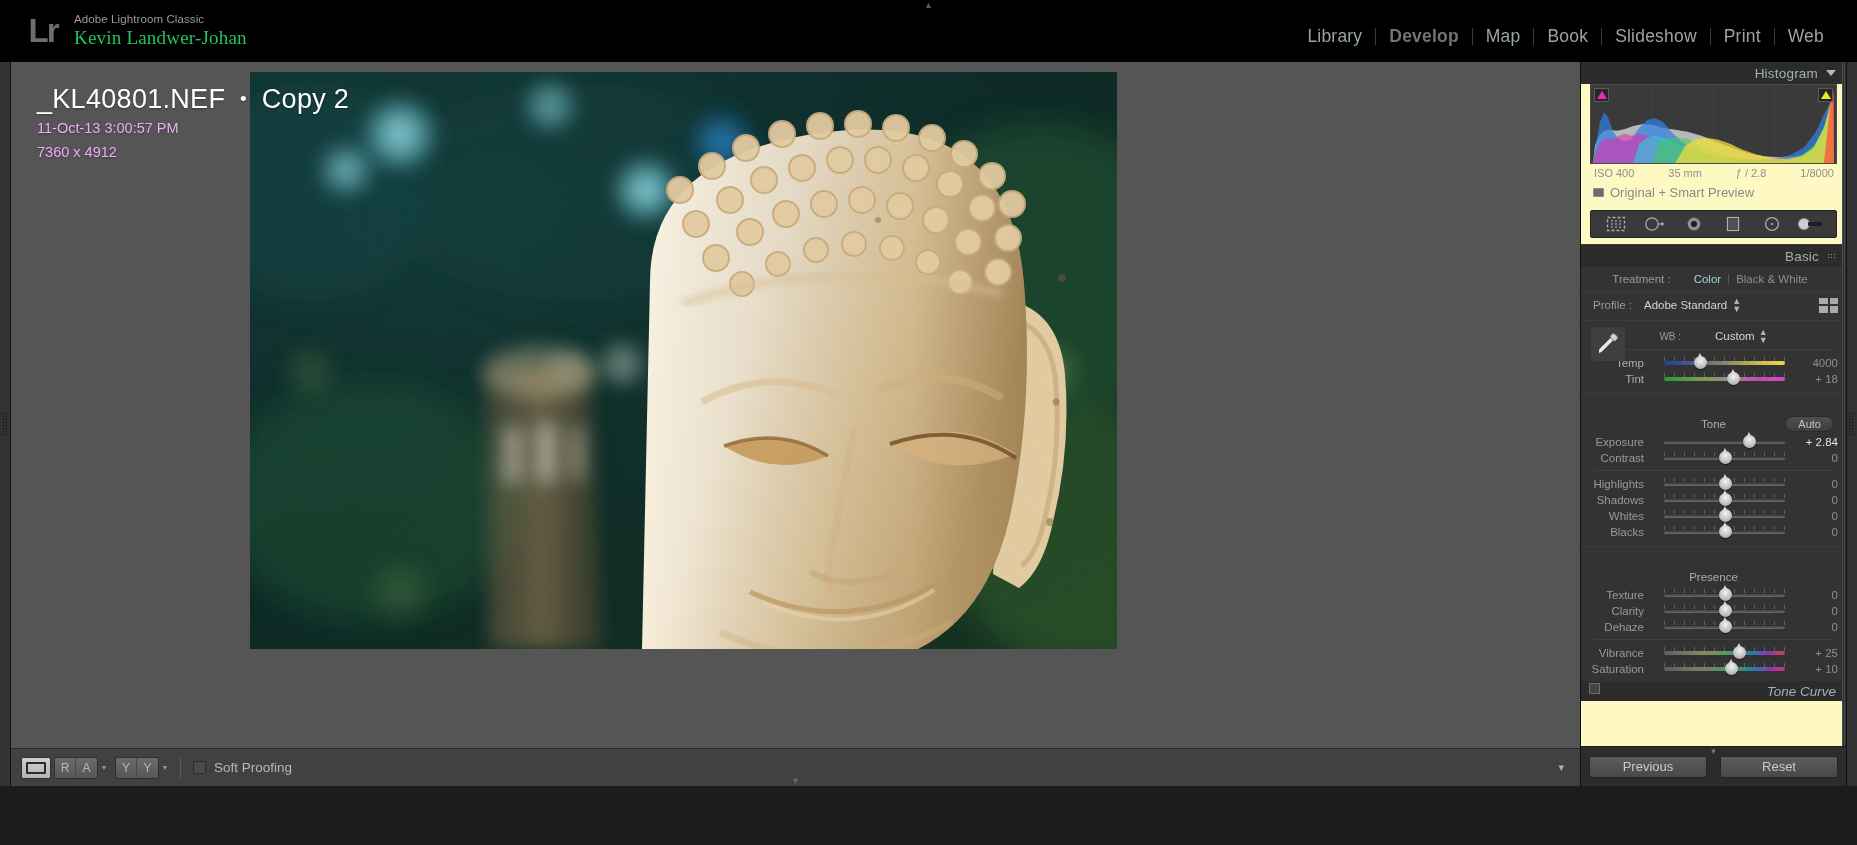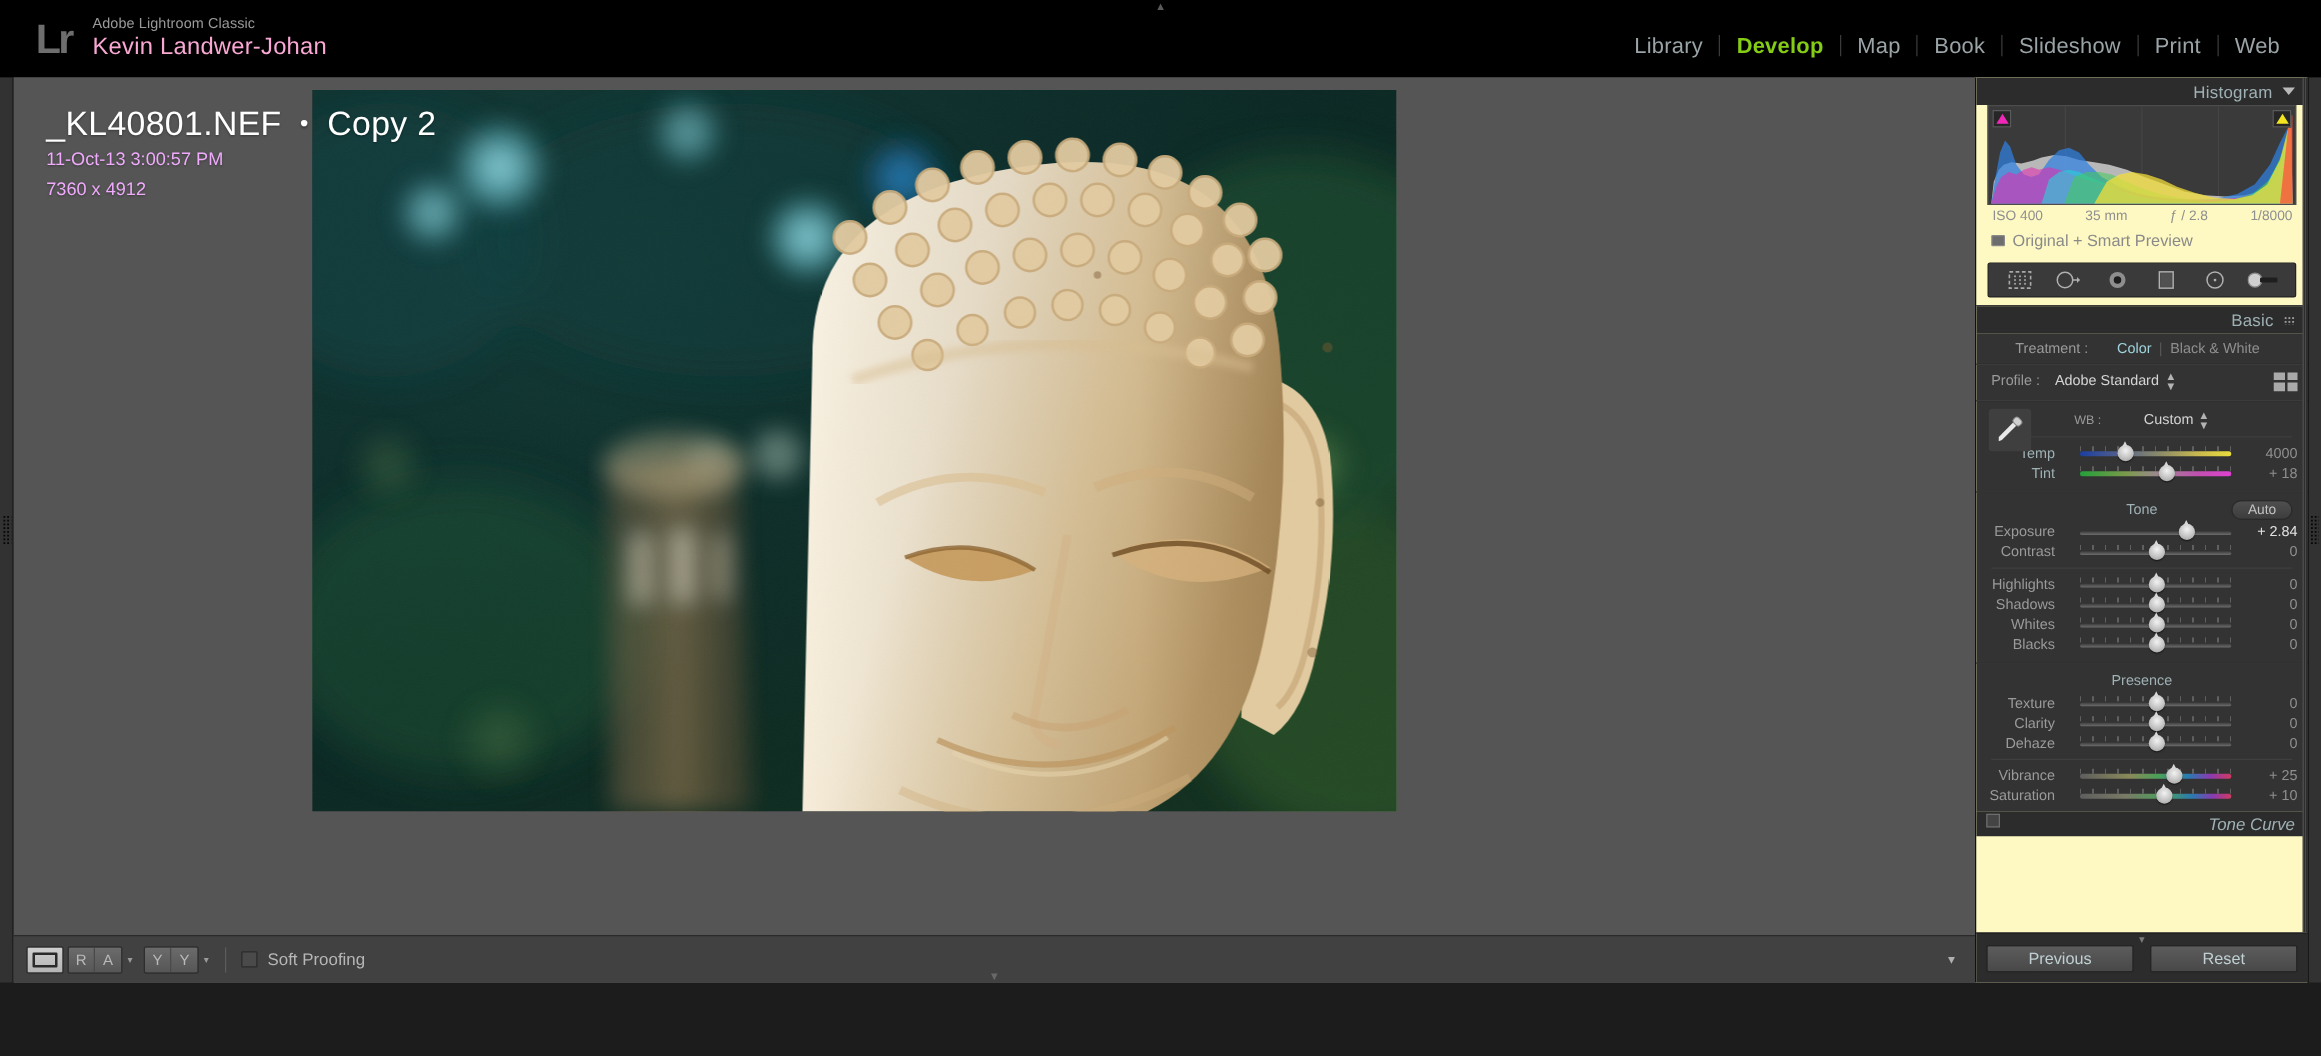--- a/index.html
+++ b/index.html
@@ -23,28 +23,28 @@
     text-align: center;
   }
   .lr-logo {
     margin-left: 20px; width: 46px; height: 40px;
     color: #6e6e6e; font-size: 33px; font-weight: bold; letter-spacing: -2px;
     display: flex; align-items: center; justify-content: center;
     font-family: "Liberation Sans", sans-serif;
   }
   .identity { margin-left: 8px; line-height: 1.15; }
   .identity .app-name { color: #9a9a9a; font-size: 11.5px; letter-spacing: .1px; }
-  .identity .user-name { color: #f9a8d4; font-size: 19px; letter-spacing: .2px; margin-top: 1px;}
+  .identity .user-name { color: #22c55e; font-size: 19px; letter-spacing: .2px; margin-top: 1px; font-family: Liberation Serif, serif;}
 
   .modules { position: absolute; right: 20px; top: 26px; display: flex; align-items: center; }
   .modules .mod {
     color: #9aa3a6; font-size: 17.5px; padding: 0 13px; letter-spacing: .2px;
     cursor: default;
   }
-  .modules .mod.active { color: #84cc16; font-weight: bold; }
+  .modules .mod.active { color: #737373; font-weight: bold; }
   .modules .sep { width: 1px; height: 17px; background: #3a3a3a; }
 
   
   .left-rail {
     position: absolute; left: 0; top: 62px; width: 11px; height: 724px;
     background: #323232; border-right: 1px solid #111;
   }
   .left-rail .arrow {
     position: absolute; left: 2px; top: 50%; transform: translateY(-50%);
     width: 7px; height: 24px;
@@ -268,21 +268,21 @@
     border-bottom: 4px solid #d8d8d8;
   }
   .sl .val {
     width: 40px; text-align: right; color: #8f8f8f; font-size: 11.5px; flex: none;
     padding-left: 6px;
   }
   .sl .val.active { color: #e2e2e2; }
 
   .group-head {
     display: flex; align-items: center; justify-content: center;
-    height: 20px; position: relative; margin-top: 4px;
+    height: 20px; position: relative; margin-top: 20px;
   }
   .group-head .gt { color: #9fb1b4; font-size: 11.5px; }
   .group-head .auto {
     position: absolute; right: 12px; top: 2px;
     background: linear-gradient(#4f4f4f,#3d3d3d);
     border: 1px solid #2a2a2a; border-radius: 8px;
     color: #c3c3c3; font-size: 11px; padding: 1px 12px;
   }
 
   .tone-curve-peek {

